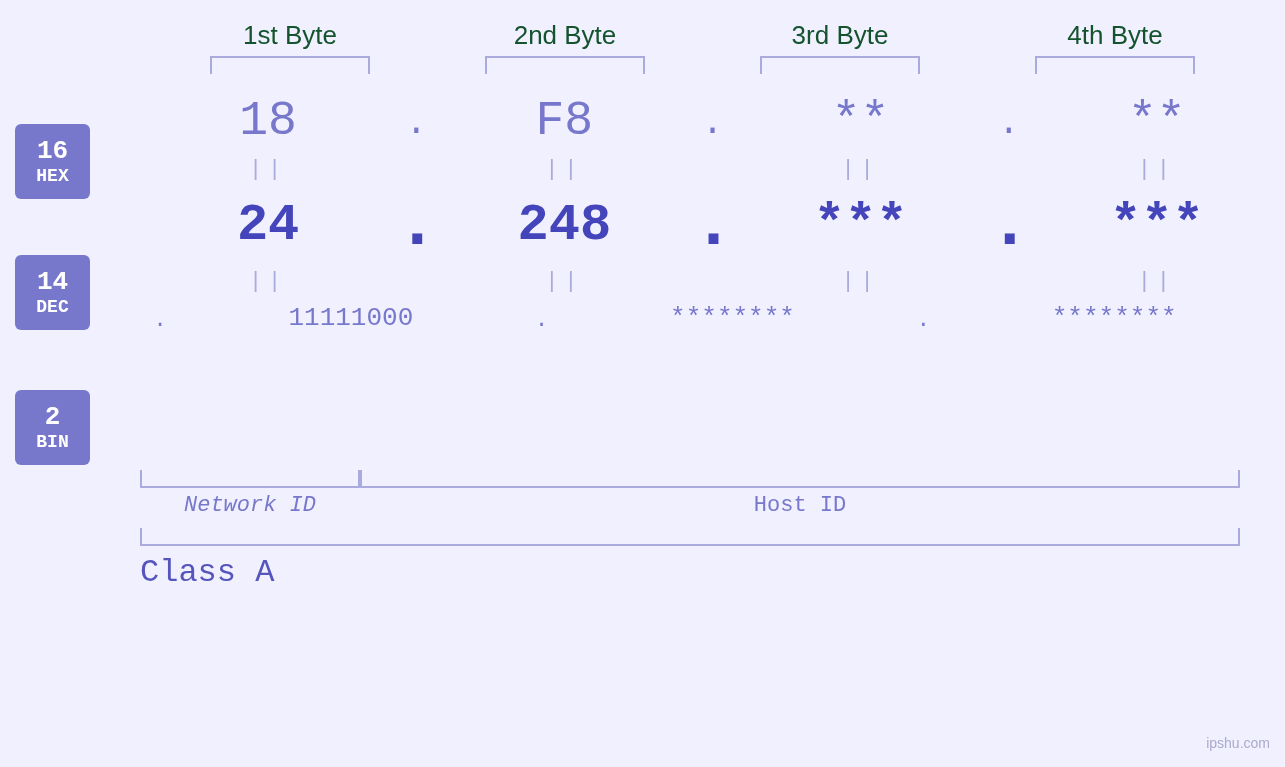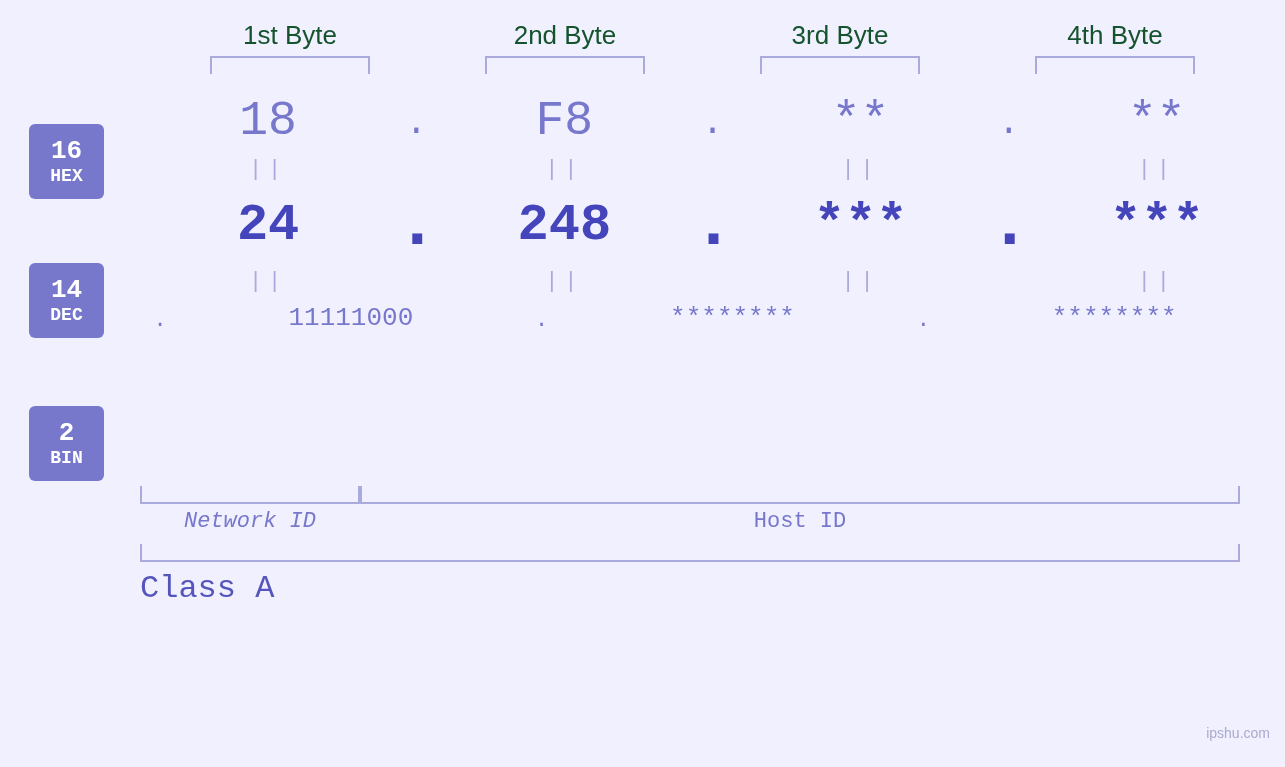--- a/index.html
+++ b/index.html
@@ -223,35 +223,35 @@
     }
     .class-label {
       color: #5555bb;
       font-size: 32px;
       font-family: 'Courier New', Courier, monospace;
     }
 
     
     .watermark {
       position: absolute;
-      bottom: 26px;
+      bottom: 16px;
       right: 15px;
       color: #aaaacc;
       font-size: 14px;
       font-family: Arial, sans-serif;
     }
 
     
     .badges-wrapper {
       display: flex;
       flex-direction: column;
       padding-top: 40px;
-      padding-left: 29px;
+      padding-left: 15px;
       width: 140px;
-      gap: 16px;
+      gap: 8px;
     }
 
     .badge-hex { margin-bottom: 48px; }
     .badge-dec { margin-bottom: 52px; }
     .badge-bin { margin-bottom: 0; }
   </style>
 </head>
 <body>
 
 <div class="container">

